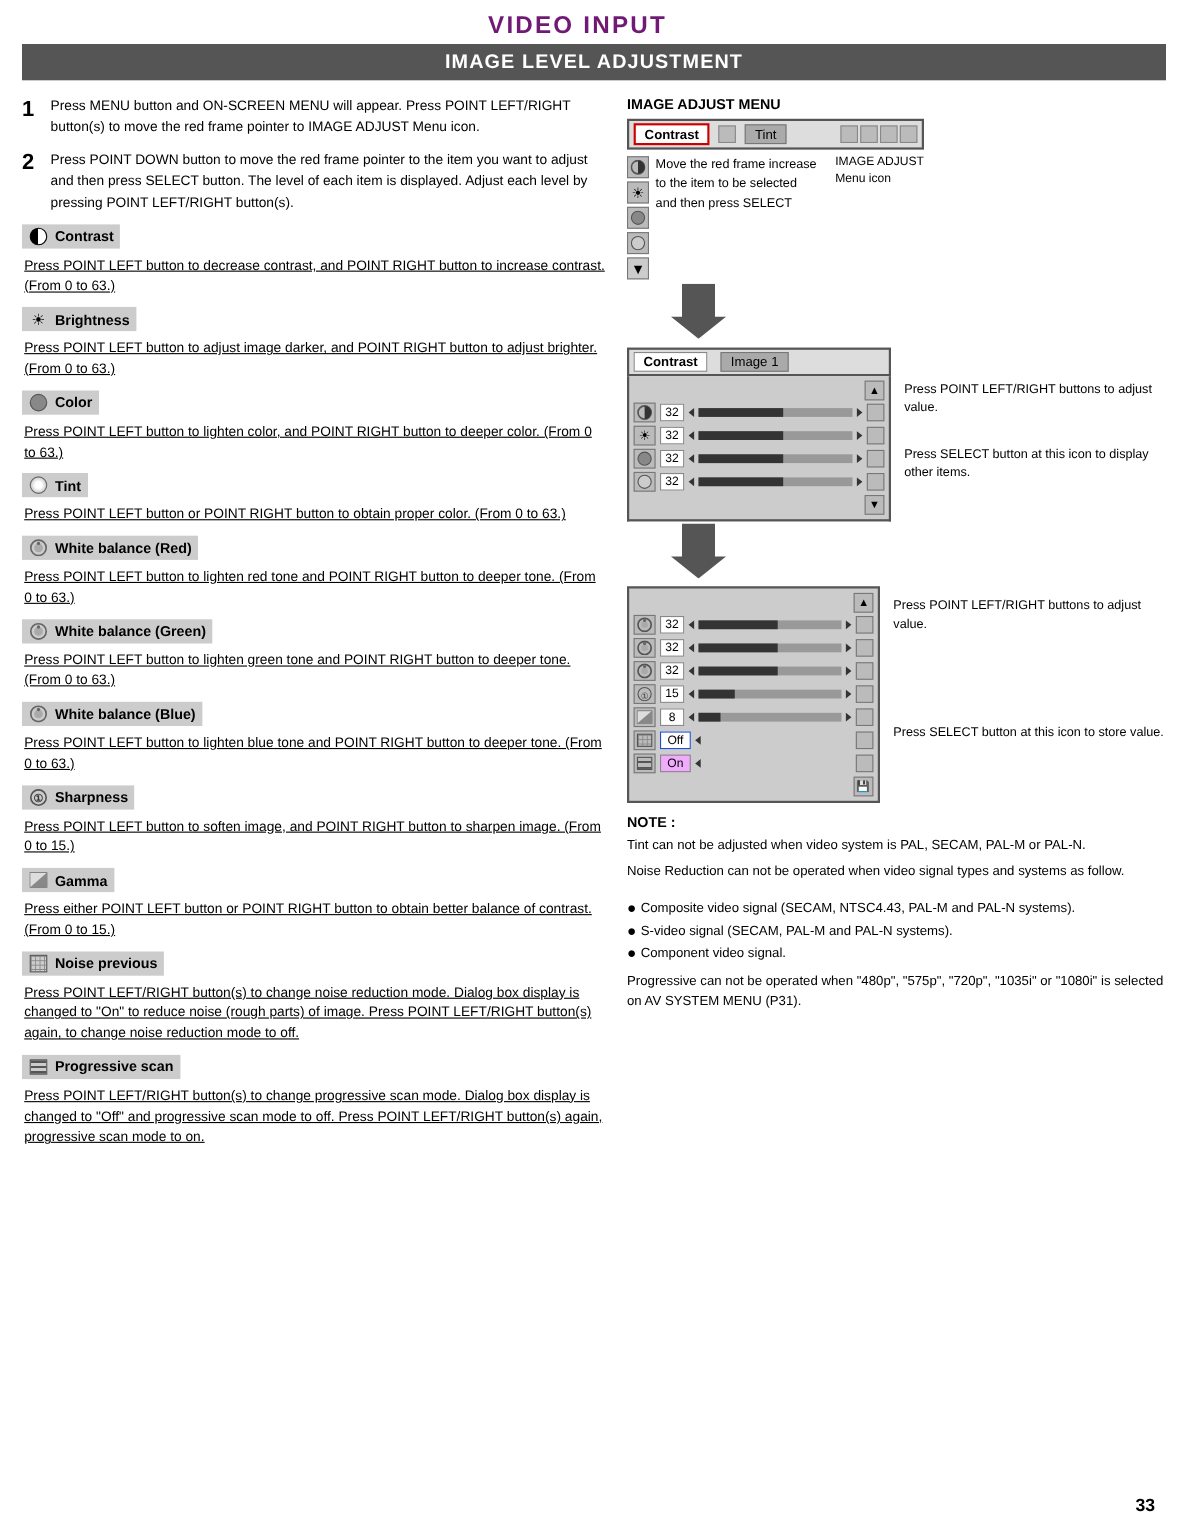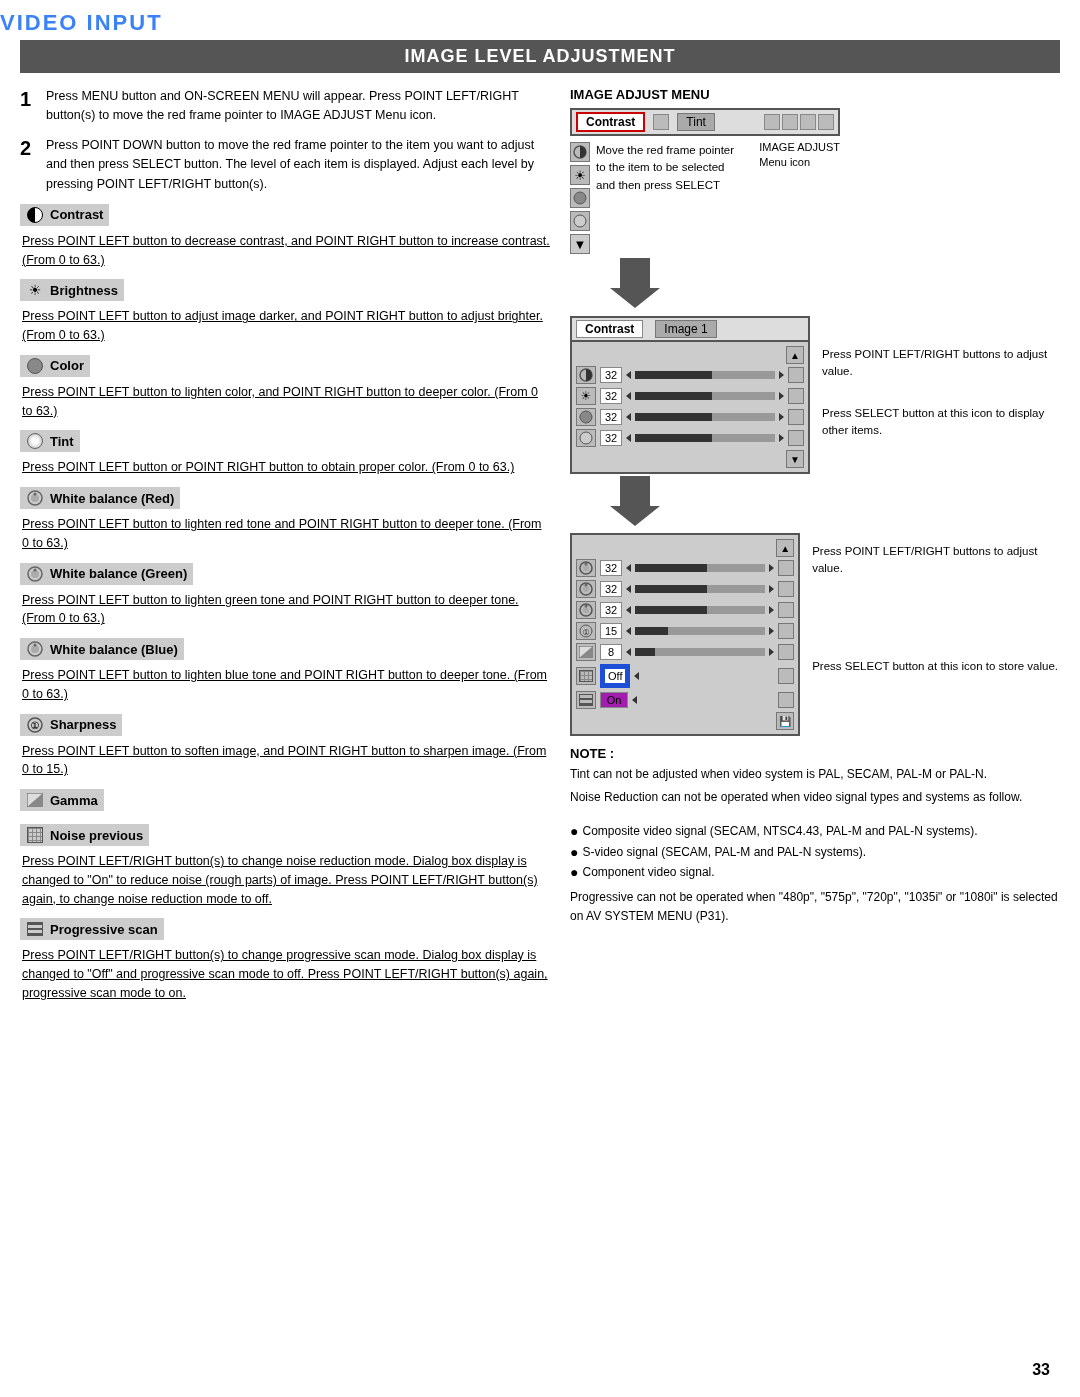--- a/index.html
+++ b/index.html
@@ -8,26 +8,26 @@
       min-height: 1397px;
       background: #ffffff;
       font-family: Arial, Helvetica, sans-serif;
       font-size: 13px;
       color: #000;
       position: relative;
     }
 
     
     .page-header {
-      text-align: left;
+      text-align: center;
       padding: 10px 30px 4px 0;
       font-size: 22px;
       font-weight: bold;
       letter-spacing: 2px;
-      color: #3b82f6;
+      color: #701a75;
     }
 
     
     .section-title-bar {
       background: #555;
       color: #fff;
       text-align: center;
       font-size: 18px;
       font-weight: bold;
       padding: 6px 0;
@@ -341,20 +341,21 @@
         <span class="feature-header">
           <span class="feature-icon">
             <svg width="16" height="14">
                 <rect x="0" y="0" width="16" height="14" fill="#ddd" stroke="#555" stroke-width="1"></rect>
                 <polygon points="0,14 16,0 16,14" fill="#888"></polygon>
               </svg>
           </span>
           <span class="feature-title">Gamma</span>
         </span>
       </div>
+      <div class="feature-desc">Press either POINT LEFT button or POINT RIGHT button to obtain better balance of contrast.  (From 0 to 15.)</div>
     </div>
 
     <div class="feature-block">
       <div class="feature-header-wrap">
         <span class="feature-header">
           <span class="feature-icon">
               <span class="grid-icon"></span>
             </span>
           <span class="feature-title">Noise previous</span>
         </span>
@@ -412,21 +413,21 @@
                 </svg>
             </div>
             <div style="width:20px;height:20px;background:#bbb;border:1px solid #777;display:flex;align-items:center;justify-content:center;">
               <svg width="14" height="14">
                   <circle cx="7" cy="7" r="6" fill="#ccc" stroke="#555" stroke-width="1"></circle>
                 </svg>
             </div>
             <div style="width:20px;height:20px;background:#ccc;border:1px solid #777;display:flex;align-items:center;justify-content:center;">▼</div>
           </div>
           <div style="margin-top:2px;">
-            <div class="callout-text">Move the red frame pointer</div>
+            <div class="callout-text">Move the red frame increase</div>
             <div class="callout-text">to the item to be selected</div>
             <div class="callout-text">and then press SELECT</div>
           </div>
           <div style="margin-left:auto;font-size:11px;line-height:1.4;text-align:left;">IMAGE ADJUST<br>Menu icon</div>
         </div>
       </div>
     </div>
 
     <div class="diagram-arrow" style="margin-left:40px;text-align:left;">
       <svg width="50" height="50">
@@ -618,30 +619,30 @@
             <div style="height:100%;width:15%;background:#333;"></div>
           </div>
           <span style="width:0;height:0;border-top:4px solid transparent;border-bottom:4px solid transparent;border-left:5px solid #333;"></span>
           <div style="width:16px;height:16px;background:#bbb;border:1px solid #777;"></div>
         </div>
 
         <div style="display:flex;align-items:center;gap:4px;margin-bottom:3px;">
           <div style="width:20px;height:18px;background:#bbb;border:1px solid #777;display:flex;align-items:center;justify-content:center;">
             <span class="grid-icon" style="width:14px;height:12px;"></span>
           </div>
-          <div style="background:#fff;border:5px solid #1d4ed8;padding:1px 3px;font-size:11px;min-width:28px;text-align:center;">Off</div>
+          <div style="background:#fff;border:1px solid #1d4ed8;padding:1px 3px;font-size:11px;min-width:28px;text-align:center;">Off</div>
           <span style="width:0;height:0;border-top:4px solid transparent;border-bottom:4px solid transparent;border-right:5px solid #333;"></span>
           <div style="width:16px;height:16px;background:#bbb;border:1px solid #777;margin-left:auto;"></div>
         </div>
 
         <div style="display:flex;align-items:center;gap:4px;margin-bottom:3px;">
           <div style="width:20px;height:18px;background:#bbb;border:1px solid #777;display:flex;align-items:center;justify-content:center;">
             <span class="lines-icon" style="width:14px;height:12px;"></span>
           </div>
-          <div style="background:#a21caf;border:1px solid #888;padding:1px 3px;font-size:11px;min-width:28px;text-align:center;">On</div>
+          <div style="background:#f0abfc;border:1px solid #888;padding:1px 3px;font-size:11px;min-width:28px;text-align:center;">On</div>
           <span style="width:0;height:0;border-top:4px solid transparent;border-bottom:4px solid transparent;border-right:5px solid #333;"></span>
           <div style="width:16px;height:16px;background:#bbb;border:1px solid #777;margin-left:auto;"></div>
         </div>
 
         <div style="display:flex;justify-content:flex-end;margin-top:2px;">
           <div style="width:18px;height:18px;background:#bbb;border:1px solid #777;display:flex;align-items:center;justify-content:center;font-size:10px;">💾</div>
         </div>
       </div>
 
       <div style="display:flex;flex-direction:column;gap:0;margin-left:4px;">

